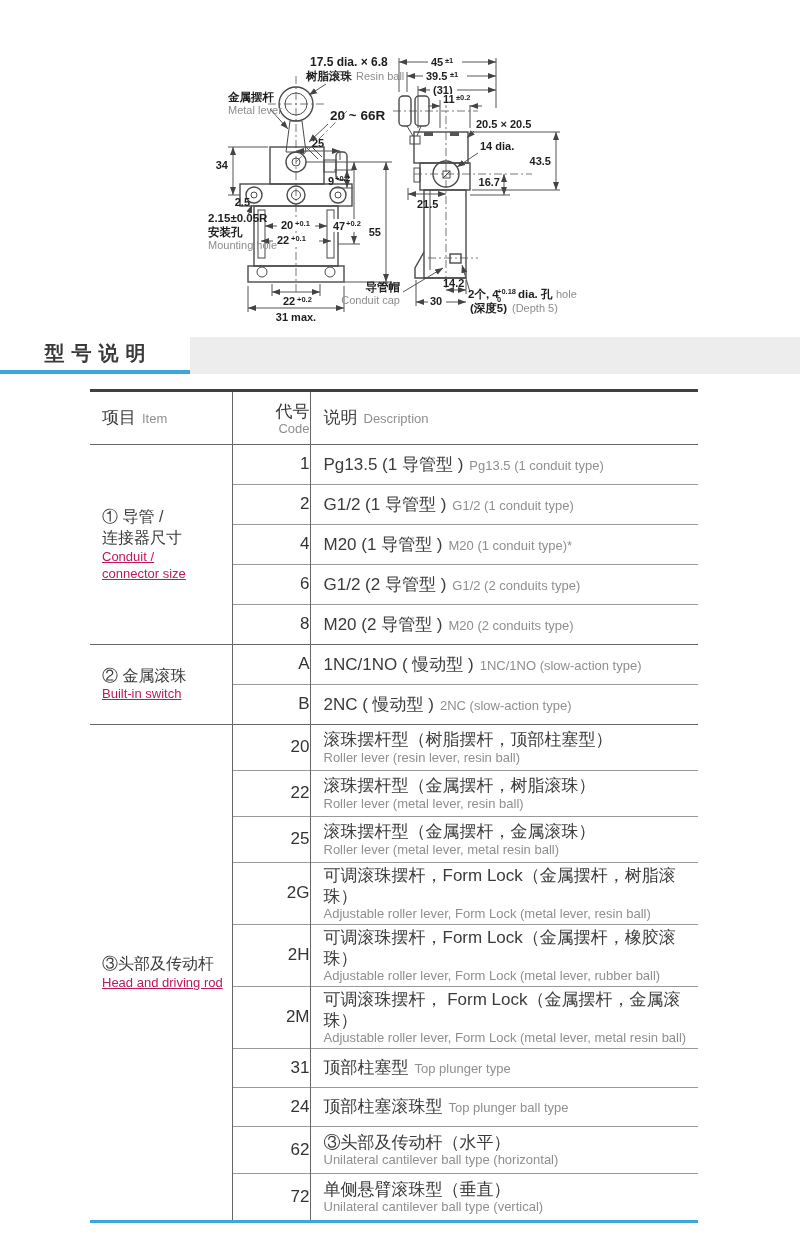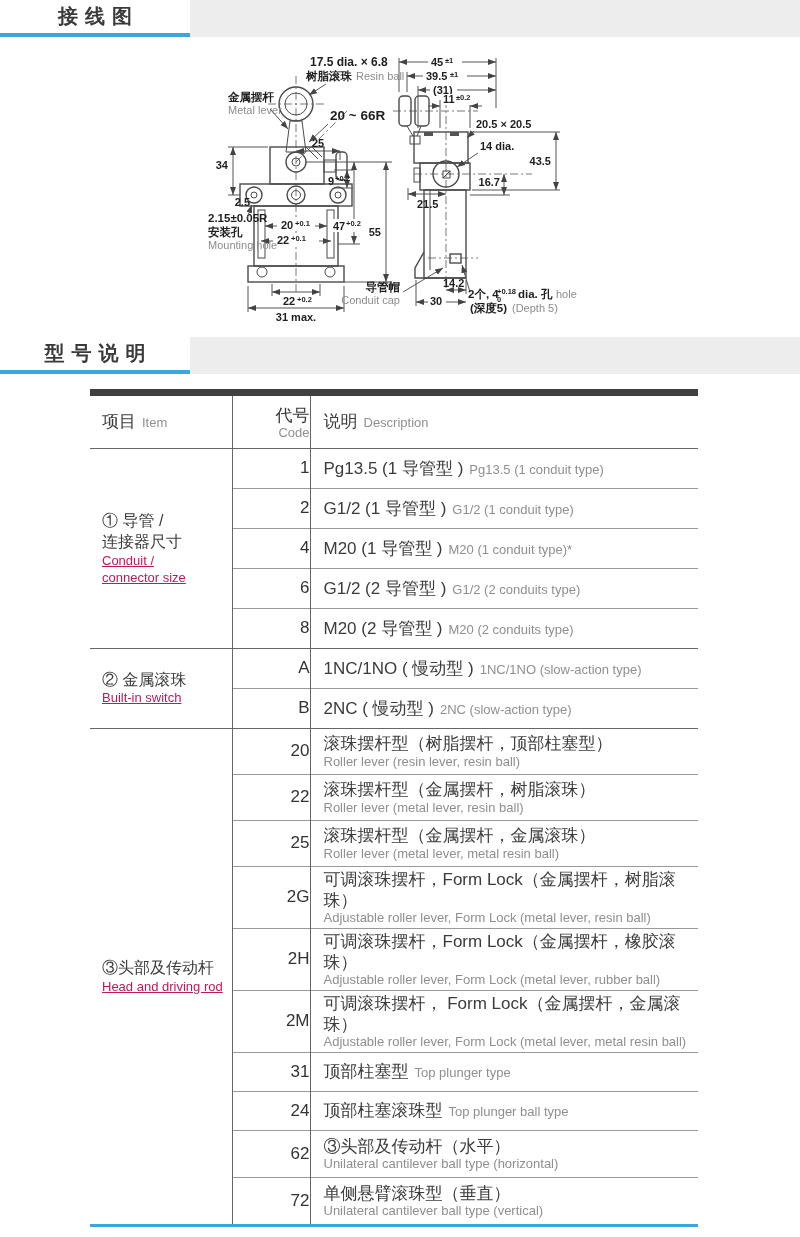--- a/index.html
+++ b/index.html
@@ -23,21 +23,21 @@
   .wb { fill:#fff; stroke:none; }
   .n   { font-size:11px;  font-weight:bold; fill:#1e1e1e; }
   .nb  { font-size:12px;  font-weight:bold; fill:#1e1e1e; }
   .t   { font-size:7.5px; font-weight:bold; fill:#1e1e1e; }
   .z   { font-size:11.5px;font-weight:bold; fill:#1e1e1e; }
   .g   { font-size:11px;  fill:#8c8c8c; }
   .big { font-size:13.5px;font-weight:bold; fill:#1e1e1e; }
 
   
   .tablewrap { position:absolute; top:389px; left:90px; width:608px;
-    border-top:7px solid #404040; border-bottom:3px solid #3BA7DC; }
+    border-top:3px solid #404040; border-bottom:3px solid #3BA7DC; }
   table { border-collapse:collapse; width:100%; table-layout:fixed; }
   th, td { padding:0; font-weight:normal; text-align:left; vertical-align:middle; }
   col.c1 { width:142px; } col.c2 { width:78px; } col.c3 { width:388px; }
   thead th { height:52px; border-bottom:1px solid #666; }
   th.itemh, td.item { padding-left:12px; }
   th.codeh, td.code { border-left:1px solid #666; border-right:1px solid #666; text-align:right; }
   th.desch, td.desc { padding-left:13px; }
   td.code { font-size:17px; color:#333; }
   td.item { border-top:1px solid #666; }
   tbody td.code, tbody td.desc { border-top:1px solid #999; }
@@ -51,24 +51,20 @@
   .codeh .zh2 { display:block; font-size:17px; color:#333; line-height:1.1; padding-top:4px; }
   .codeh .en2 { display:block; font-size:13px; color:#8f8f8f; line-height:1.1; }
   tr.r52{height:52px} tr.r40{height:40px} tr.r46{height:46px}
   tr.r62{height:62px} tr.r39{height:39px} tr.r47{height:47px}
 </style>
 </head>
 <body>
 
 <div class="page">
 
-  <div class="secbar" id="bar1">
-    <div class="label">接线图</div>
-    <div class="underline"></div>
-  </div>
 
   <svg class="drawing" width="800" height="286" viewBox="0 0 800 286">
     <defs>
       <marker id="ar" markerWidth="9" markerHeight="8" refX="8" refY="4" orient="auto-start-reverse">
         <path d="M0,1 L8,4 L0,7 z" fill="#444"></path>
       </marker>
     </defs>
 
     <g>
 

